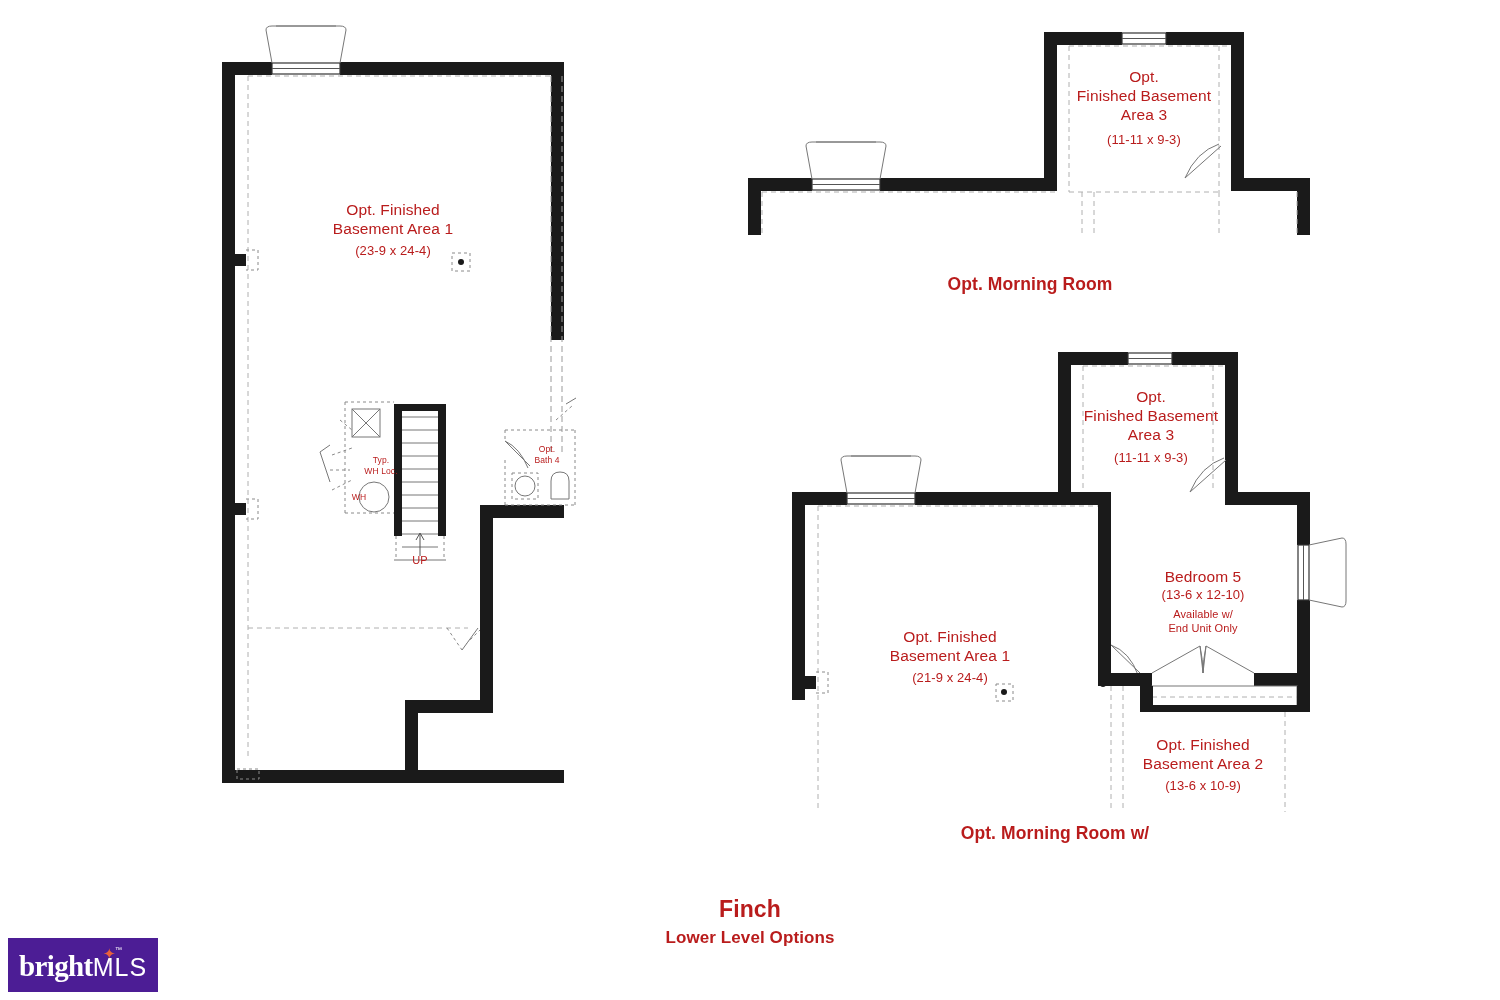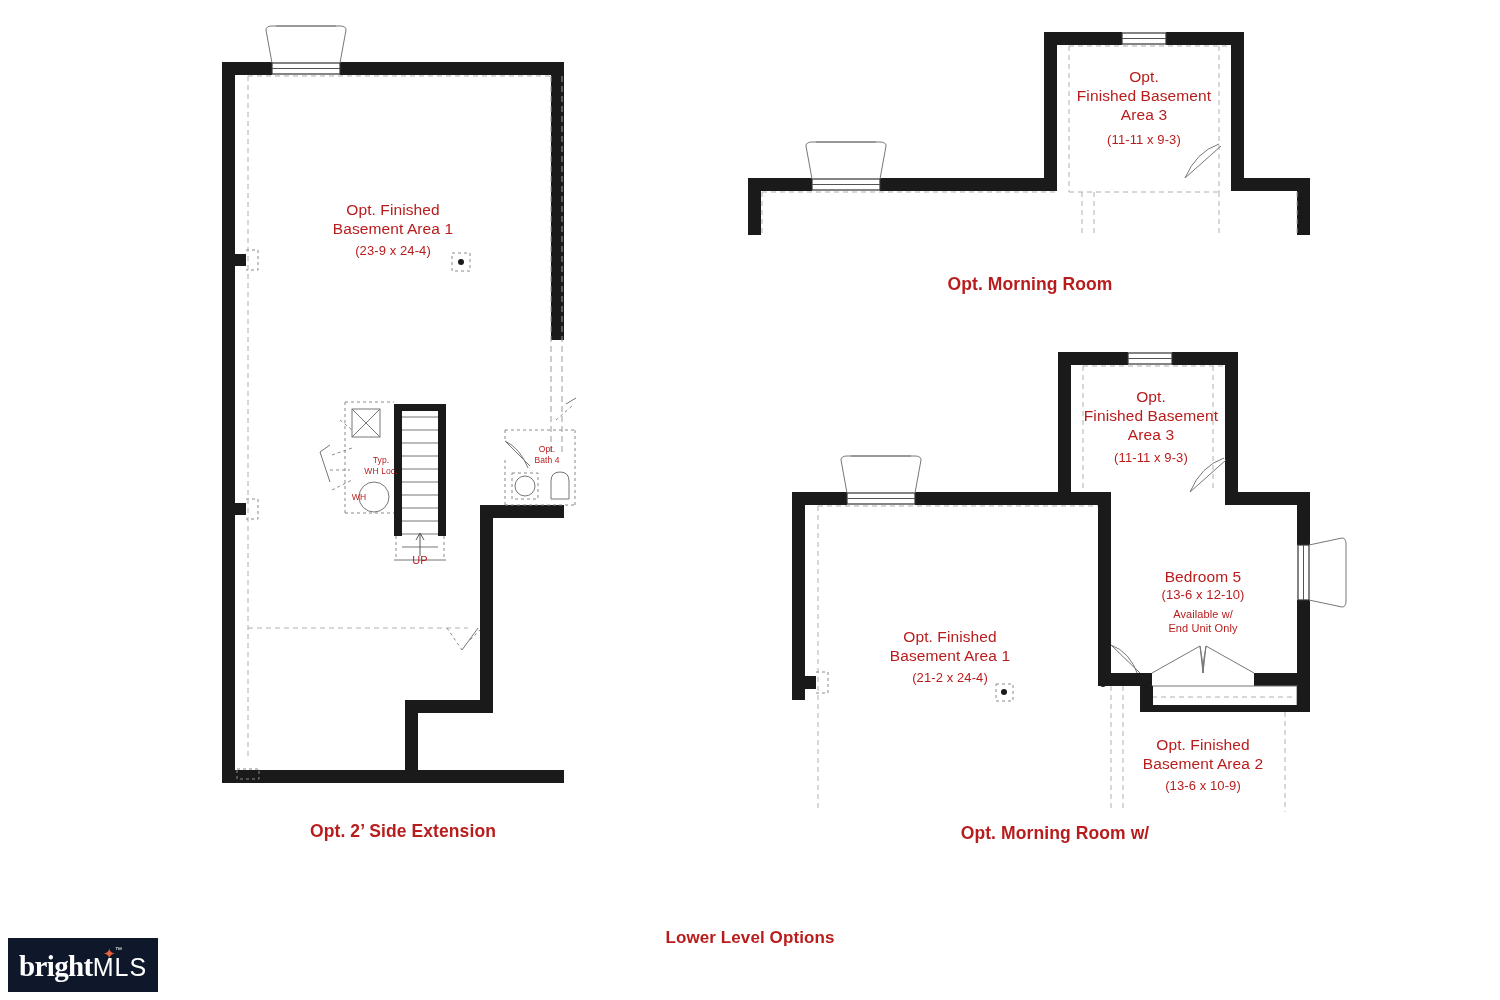--- a/index.html
+++ b/index.html
@@ -47,21 +47,21 @@
   .title-main { font-size: 23px; font-weight: 700; }
   .title-sub  { font-size: 17px; font-weight: 700; }
 
   
   #brightmls {
     position: absolute;
     left: 8px;
     top: 938px;
     width: 150px;
     height: 54px;
-    background: #0f172a;
+    background: #4c1d95;
     display: flex;
     align-items: center;
     justify-content: center;
   }
   #brightmls .logo-inner {
     position: relative;
     display: flex;
     align-items: baseline;
     transform: translateY(1px);
   }
@@ -330,49 +330,49 @@
 Basement Area 1</div>
   <div class="lbl room-dim" style="left:268px; top:243px; width:250px;">(23-9 x 24-4)</div>
 
   <div class="lbl tiny-lbl" style="left:350px; top:455px; width:62px;">Typ.
 WH Loc.</div>
   <div class="lbl tiny-lbl" style="left:341px; top:492px; width:36px;">WH</div>
   <div class="lbl micro-lbl" style="left:400px; top:553px; width:40px;">UP</div>
   <div class="lbl tiny-lbl" style="left:521px; top:444px; width:52px;">Opt.
 Bath 4</div>
 
-  <div class="lbl caption" style="left:243px; top:821px; width:320px;">Opt. 2’ Side Extension</div>
 
   <div class="lbl room-lbl" style="left:1036px; top:68px; width:216px;">Opt.
 Finished Basement
 Area 3</div>
   <div class="lbl room-dim" style="left:1036px; top:132px; width:216px;">(11-11 x 9-3)</div>
 
   <div class="lbl caption" style="left:875px; top:274px; width:310px;">Opt. Morning Room</div>
 
   <div class="lbl room-lbl" style="left:1043px; top:388px; width:216px;">Opt.
 Finished Basement
 Area 3</div>
   <div class="lbl room-dim" style="left:1043px; top:450px; width:216px;">(11-11 x 9-3)</div>
 
   <div class="lbl room-lbl" style="left:1125px; top:568px; width:156px;">Bedroom 5</div>
   <div class="lbl room-dim" style="left:1125px; top:587px; width:156px;">(13-6 x 12-10)</div>
   <div class="lbl micro-lbl" style="left:1125px; top:607px; width:156px;">Available w/
 End Unit Only</div>
 
   <div class="lbl room-lbl" style="left:825px; top:628px; width:250px;">Opt. Finished
 Basement Area 1</div>
-  <div class="lbl room-dim" style="left:825px; top:670px; width:250px;">(21-2 x 24-4)</div>
+  <div class="lbl room-dim" style="left:825px; top:670px; width:250px;">(21-9 x 24-4)</div>
 
   <div class="lbl room-lbl" style="left:1078px; top:736px; width:250px;">Opt. Finished
 Basement Area 2</div>
   <div class="lbl room-dim" style="left:1078px; top:778px; width:250px;">(13-6 x 10-9)</div>
 
   <div class="lbl caption" style="left:900px; top:823px; width:310px;">Opt. Morning Room w/</div>
 
+  <div class="lbl title-main" style="left:600px; top:895px; width:300px;">Finch</div>
   <div class="lbl title-sub" style="left:600px; top:928px; width:300px;">Lower Level Options</div>
 
   <div id="brightmls">
     <div class="logo-inner">
       <span class="bright-word">bright</span>
       <span class="spark">✦</span>
       <span class="tm">™</span>
       <span class="mls-word">MLS</span>
     </div>
   </div>

